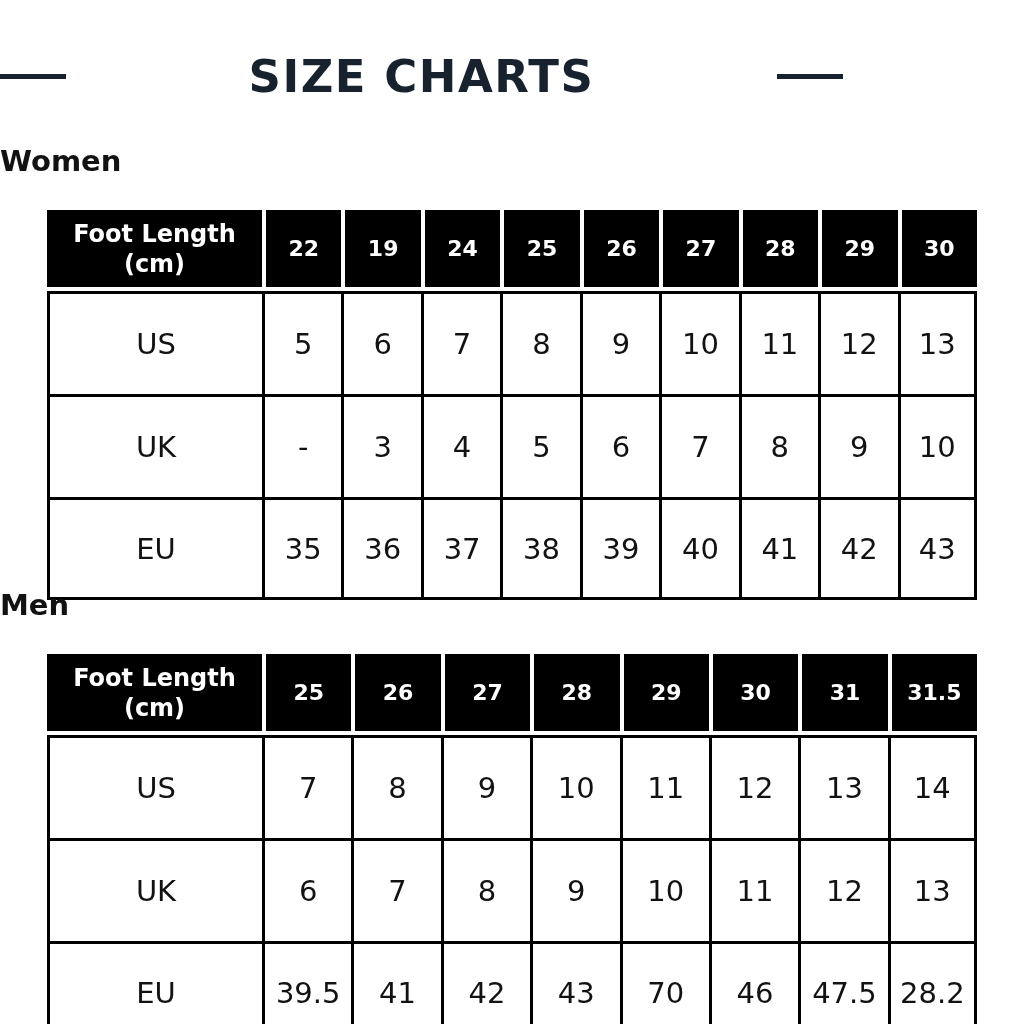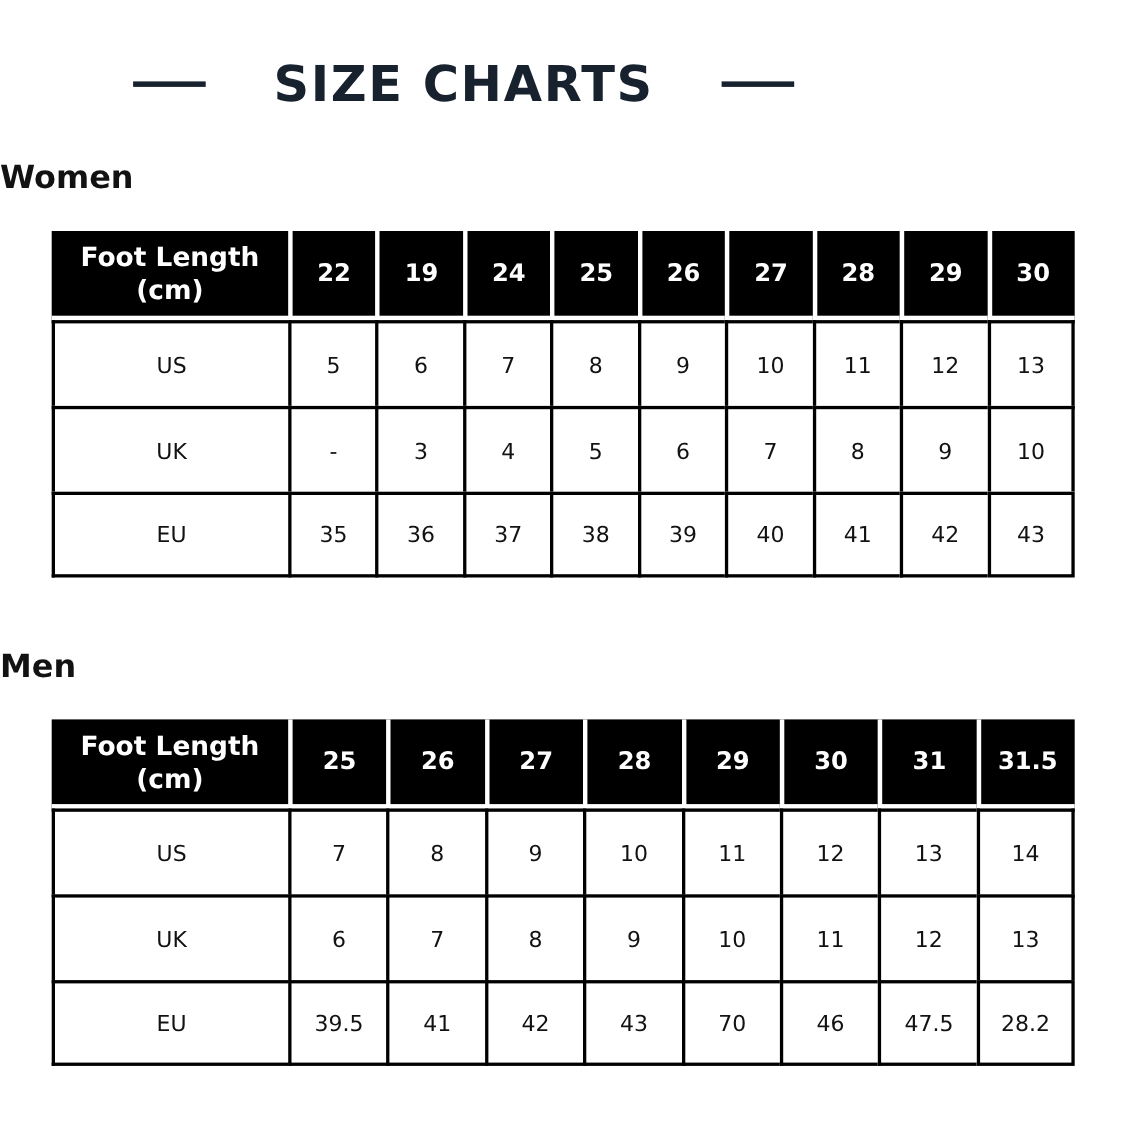--- a/index.html
+++ b/index.html
@@ -9,43 +9,43 @@
     --body-text:#121212;
     --grid:#000000;
     --bg:#ffffff;
   }
   *{margin:0;padding:0;box-sizing:border-box;}
   html,body{width:1024px;height:1024px;background:var(--bg);overflow:hidden;}
   body{font-family:"DejaVu Sans","Liberation Sans",sans-serif;}
   .canvas{position:relative;width:1024px;height:1024px;background:var(--bg);}
 
   
-  .title-bar{position:absolute;top:50px;left:0;width:843px;display:flex;align-items:center;justify-content:center;gap:62px;}
+  .title-bar{position:absolute;top:50px;left:0;width:843px;display:flex;align-items:center;justify-content:space-between;gap:62px;}
   .dash{display:inline-block;width:66px;height:5px;background:var(--navy);}
   .main-title{font-size:45px;font-weight:bold;letter-spacing:1.5px;color:var(--navy);white-space:nowrap;}
 
   
   .section-title{position:absolute;left:0;width:1024px;text-align:left;font-size:29px;font-weight:bold;color:var(--body-text);}
   .women-title{top:144px;}
   .men-title{top:588px;}
 
   
   .size-table{position:absolute;left:47px;width:930px;border-collapse:separate;border-spacing:0;table-layout:fixed;}
   .women-table{top:210px;}
   .men-table{top:654px;}
   .size-table th{
     background:var(--header-bg);color:var(--header-text);
     height:81px;font-weight:bold;font-size:22px;text-align:center;vertical-align:middle;
     border-bottom:4px solid var(--bg);
   }
   .size-table th + th{border-left:4px solid var(--bg);}
   .size-table th.corner-cell{font-size:24px;line-height:1.25;padding:0 4px;}
   .size-table td{
-    background:var(--bg);height:78px;text-align:center;vertical-align:middle;
-    font-size:20px;color:var(--body-text);
+    background:var(--bg);height:103px;text-align:center;vertical-align:middle;
+    font-size:29px;color:var(--body-text);
     border-top:3px solid var(--grid);border-left:3px solid var(--grid);
   }
   .size-table td:last-child{border-right:3px solid var(--grid);}
   .size-table tr:last-child td{border-bottom:3px solid var(--grid);}
 </style>
 </head>
 <body>
 
 <div class="canvas">
 

